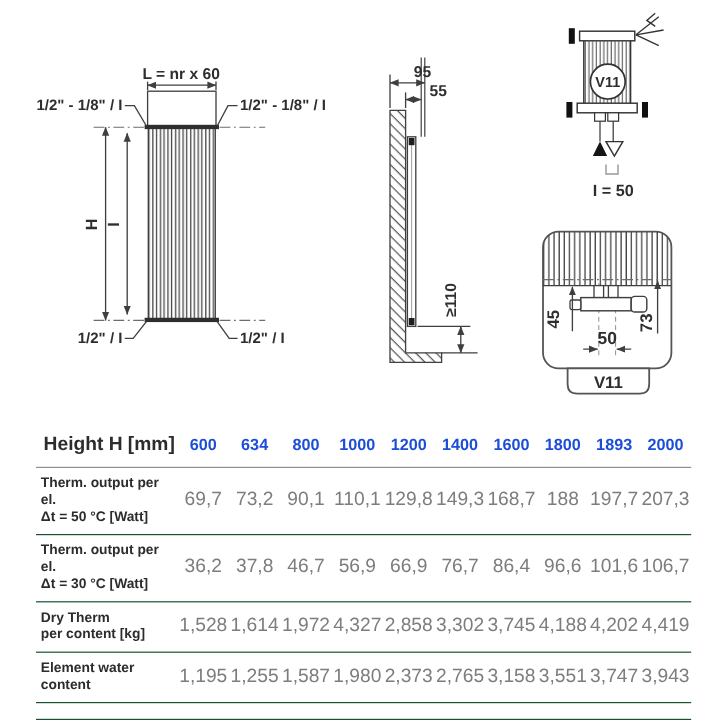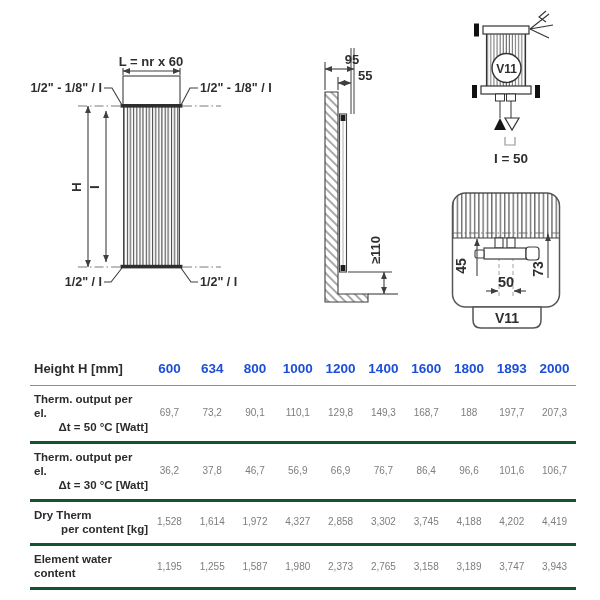--- a/index.html
+++ b/index.html
@@ -4,26 +4,26 @@
 <style>
   html,body{margin:0;padding:0;background:#ffffff;width:600px;height:600px;overflow:hidden;
             font-family:"Liberation Sans", sans-serif;}
   #stage{position:relative;width:600px;height:600px;background:#fff;}
   #drawing{position:absolute;left:0;top:0;}
   svg text{fill:#2e2e2e;font-family:"Liberation Sans", sans-serif;}
 
   
   #spec-table{position:absolute;left:30px;top:354px;width:546px;}
   .trow{display:grid;grid-template-columns:118px repeat(10,1fr);align-items:center;
-        border-bottom:3px solid #14532d;padding:6px 0 7px 0;}
+        border-bottom:1px solid #14532d;padding:6px 0 7px 0;}
   .trow.thead{border-bottom:1px solid #8f8f8f;padding:7px 0 8px 0;}
   .tlabel{font-size:11.5px;font-weight:bold;color:#2c2c2c;line-height:1.22;padding-left:4px;}
-  .tlabel .l2{display:block;text-align:right;}
-  .thead .tlabel{font-size:13px;}
-  .tcell{text-align:center;font-size:10px;color:#7d7d7d;white-space:nowrap;}
+  .tlabel .l2{display:block;}
+  .thead .tlabel{font-size:16px;text-align:center;}
+  .tcell{text-align:center;font-size:16px;color:#7d7d7d;white-space:nowrap;}
   .hcell{font-size:13.5px;font-weight:bold;color:#1d4ed8;}
 </style>
 </head>
 <body>
 
 <div id="stage">
 
 <svg id="drawing" width="600" height="348" viewBox="0 0 600 348">
   <defs>
     <marker id="arr" viewBox="0 0 8 8" refX="7.2" refY="4" markerWidth="8" markerHeight="8" orient="auto-start-reverse" markerUnits="userSpaceOnUse">
@@ -244,21 +244,21 @@
       <div class="tlabel">
         <span>Element water content</span>
       </div>
       <div class="tcell">1,195</div>
       <div class="tcell">1,255</div>
       <div class="tcell">1,587</div>
       <div class="tcell">1,980</div>
       <div class="tcell">2,373</div>
       <div class="tcell">2,765</div>
       <div class="tcell">3,158</div>
-      <div class="tcell">3,189</div>
+      <div class="tcell">3,551</div>
       <div class="tcell">3,747</div>
       <div class="tcell">3,943</div>
     </div>
 
     <div class="trow">
       
       
       
       
       

